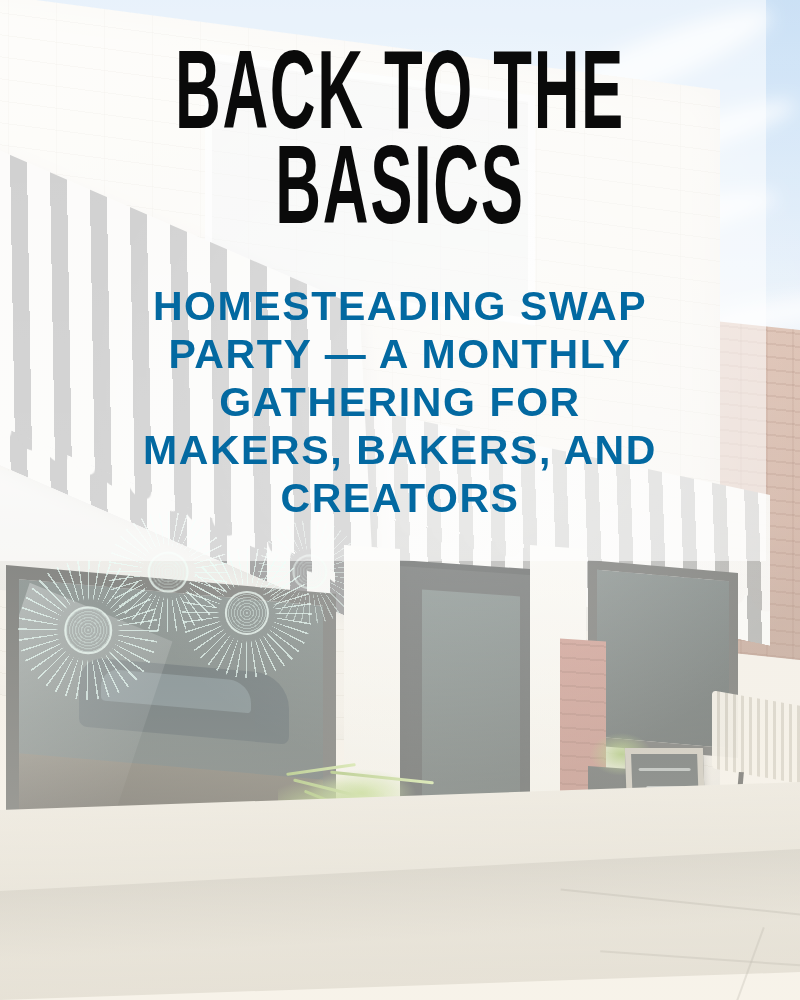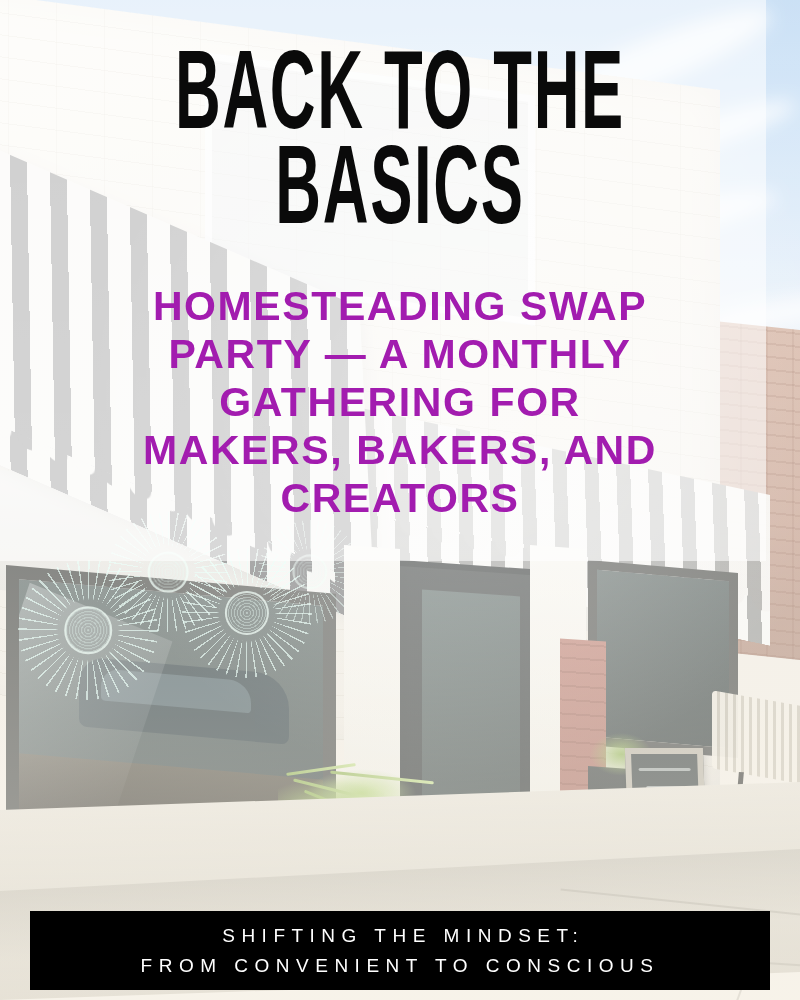--- a/index.html
+++ b/index.html
@@ -298,21 +298,21 @@
     font-size:112px;
     line-height:95px;
     letter-spacing:3px;
     transform:scaleX(.565);
     transform-origin:center top;
     white-space:pre-line;
   }
 
   .subhead {
     position:absolute; left:92px; top:282px; width:616px;
-    text-align:center; color:#a21caf;
+    text-align:center; color:#0369a1;
     font-family:"Liberation Sans", sans-serif;
     font-weight:bold;
     font-size:41px;
     line-height:48px;
     letter-spacing:1.6px;
     white-space:pre-line;
   }
 
   .footer-bar {
     position:absolute; left:30px; top:911px; width:740px; height:79px;
@@ -431,18 +431,14 @@
     <div class="headline">BACK TO THE
 BASICS</div>
 
     <div class="subhead">HOMESTEADING SWAP
 PARTY — A MONTHLY
 GATHERING FOR
 MAKERS, BAKERS, AND
 CREATORS</div>
   </div>
 
-  <div class="footer-bar">
-    <div class="footer-text">SHIFTING THE MINDSET:
-FROM CONVENIENT TO CONSCIOUS</div>
-  </div>
 
 </div>
 
 </body></html>

